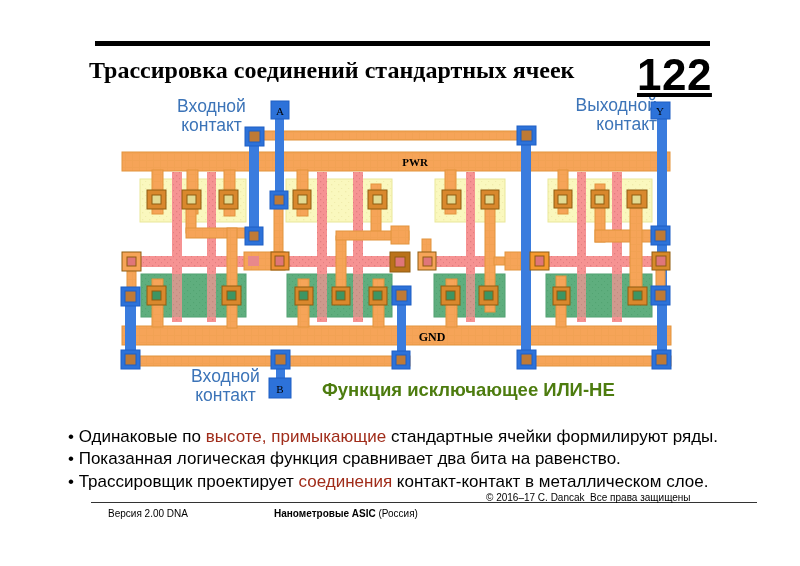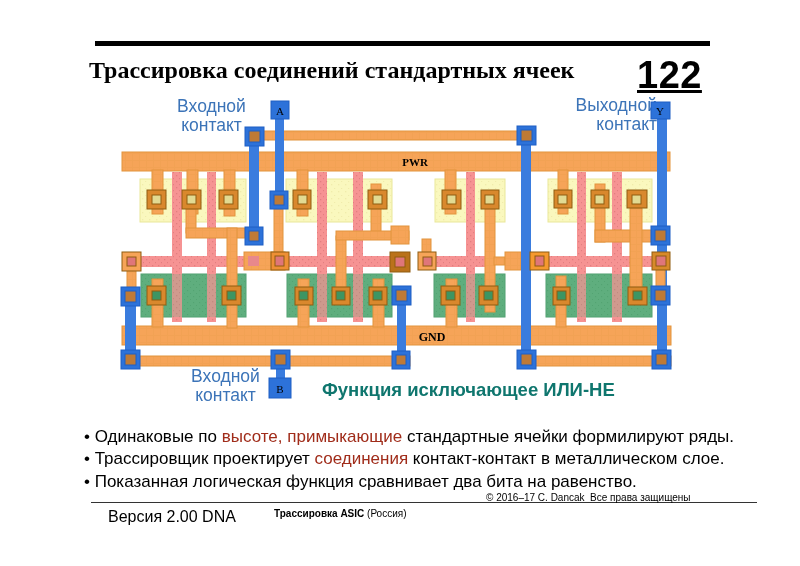--- a/index.html
+++ b/index.html
@@ -7,41 +7,41 @@
        font-family:"Liberation Sans", sans-serif;}
   .abs{position:absolute;white-space:nowrap;}
 </style>
 </head>
 <body>
 
 <div class="abs" style="left:95px;top:41px;width:615px;height:4.5px;background:#000;"></div>
 
 <div class="abs" style="left:89px;top:57px;font-size:24px;font-weight:bold;color:#000;font-family:Liberation Serif, serif;">Трассировка соединений стандартных ячеек</div>
 
-<div class="abs" style="left:637px;top:60px;font-size:38px;letter-spacing:0.5px;line-height:30px;font-weight:bold;color:#000;text-decoration:underline;">122</div>
+<div class="abs" style="left:637px;top:60px;font-size:44px;letter-spacing:0.5px;line-height:30px;font-weight:bold;color:#000;text-decoration:underline;">122</div>
 
 <div class="abs" style="left:154px;top:97px;width:115px;text-align:center;font-size:17.5px;color:#3C74B8;line-height:19px;">Входной<br>контакт</div>
 
 <div class="abs" style="left:542px;top:96px;width:115px;text-align:right;font-size:17.5px;color:#3C74B8;line-height:19px;">Выходной<br>контакт</div>
 
 <div class="abs" style="left:168px;top:367px;width:115px;text-align:center;font-size:17.5px;color:#3C74B8;line-height:19px;">Входной<br>контакт</div>
 
-<div class="abs" style="left:322px;top:379px;font-size:18.5px;font-weight:bold;color:#0f766e;">Функция исключающее ИЛИ-НЕ</div>
-
-<div class="abs" style="left:84px;top:426px;font-size:17px;color:#000;line-height:22.4px;">
+<div class="abs" style="left:322px;top:379px;font-size:18.5px;font-weight:bold;color:#4d7c0f;">Функция исключающее ИЛИ-НЕ</div>
+
+<div class="abs" style="left:68px;top:426px;font-size:17px;color:#000;line-height:22.4px;">
 <div>•&nbsp;Одинаковые по <span style="color:#A02C1A">высоте,</span> <span style="color:#A02C1A">примыкающие</span> стандартные ячейки формилируют ряды.</div>
+<div>•&nbsp;Показанная логическая функция сравнивает два бита на равенство.</div>
 <div>•&nbsp;Трассировщик проектирует <span style="color:#A02C1A">соединения</span> контакт-контакт в металлическом слое.</div>
-<div>•&nbsp;Показанная логическая функция сравнивает два бита на равенство.</div>
 </div>
 
 <div class="abs" style="left:91px;top:502px;width:666px;height:1px;background:#333;"></div>
 
-<div class="abs" style="left:108px;top:508px;font-size:16px;color:#000;">Версия 2.00 DNA</div>
-
-<div class="abs" style="left:274px;top:508px;font-size:10px;color:#000;"><b>Трассировка ASIC</b> (Россия)</div>
+<div class="abs" style="left:108px;top:508px;font-size:10px;color:#000;">Версия 2.00 DNA</div>
+
+<div class="abs" style="left:274px;top:508px;font-size:10px;color:#000;"><b>Нанометровые ASIC</b> (Россия)</div>
 
 <div class="abs" style="left:486px;top:492px;font-size:10px;color:#000;">© 2016–17 C. Dancak&nbsp;&nbsp;Все права защищены</div>
 
 <svg class="abs" style="left:0;top:0;" width="800" height="566" viewBox="0 0 800 566">
 <defs>
 <pattern id="po" width="7" height="7" patternUnits="userSpaceOnUse">
 <rect width="7" height="7" fill="#F6A458"></rect>
         <path d="M0 6.5H7M6.5 0V7" stroke="#F2A254" stroke-width="1"></path>
 </pattern>
 <pattern id="pg" width="6" height="6" patternUnits="userSpaceOnUse">

